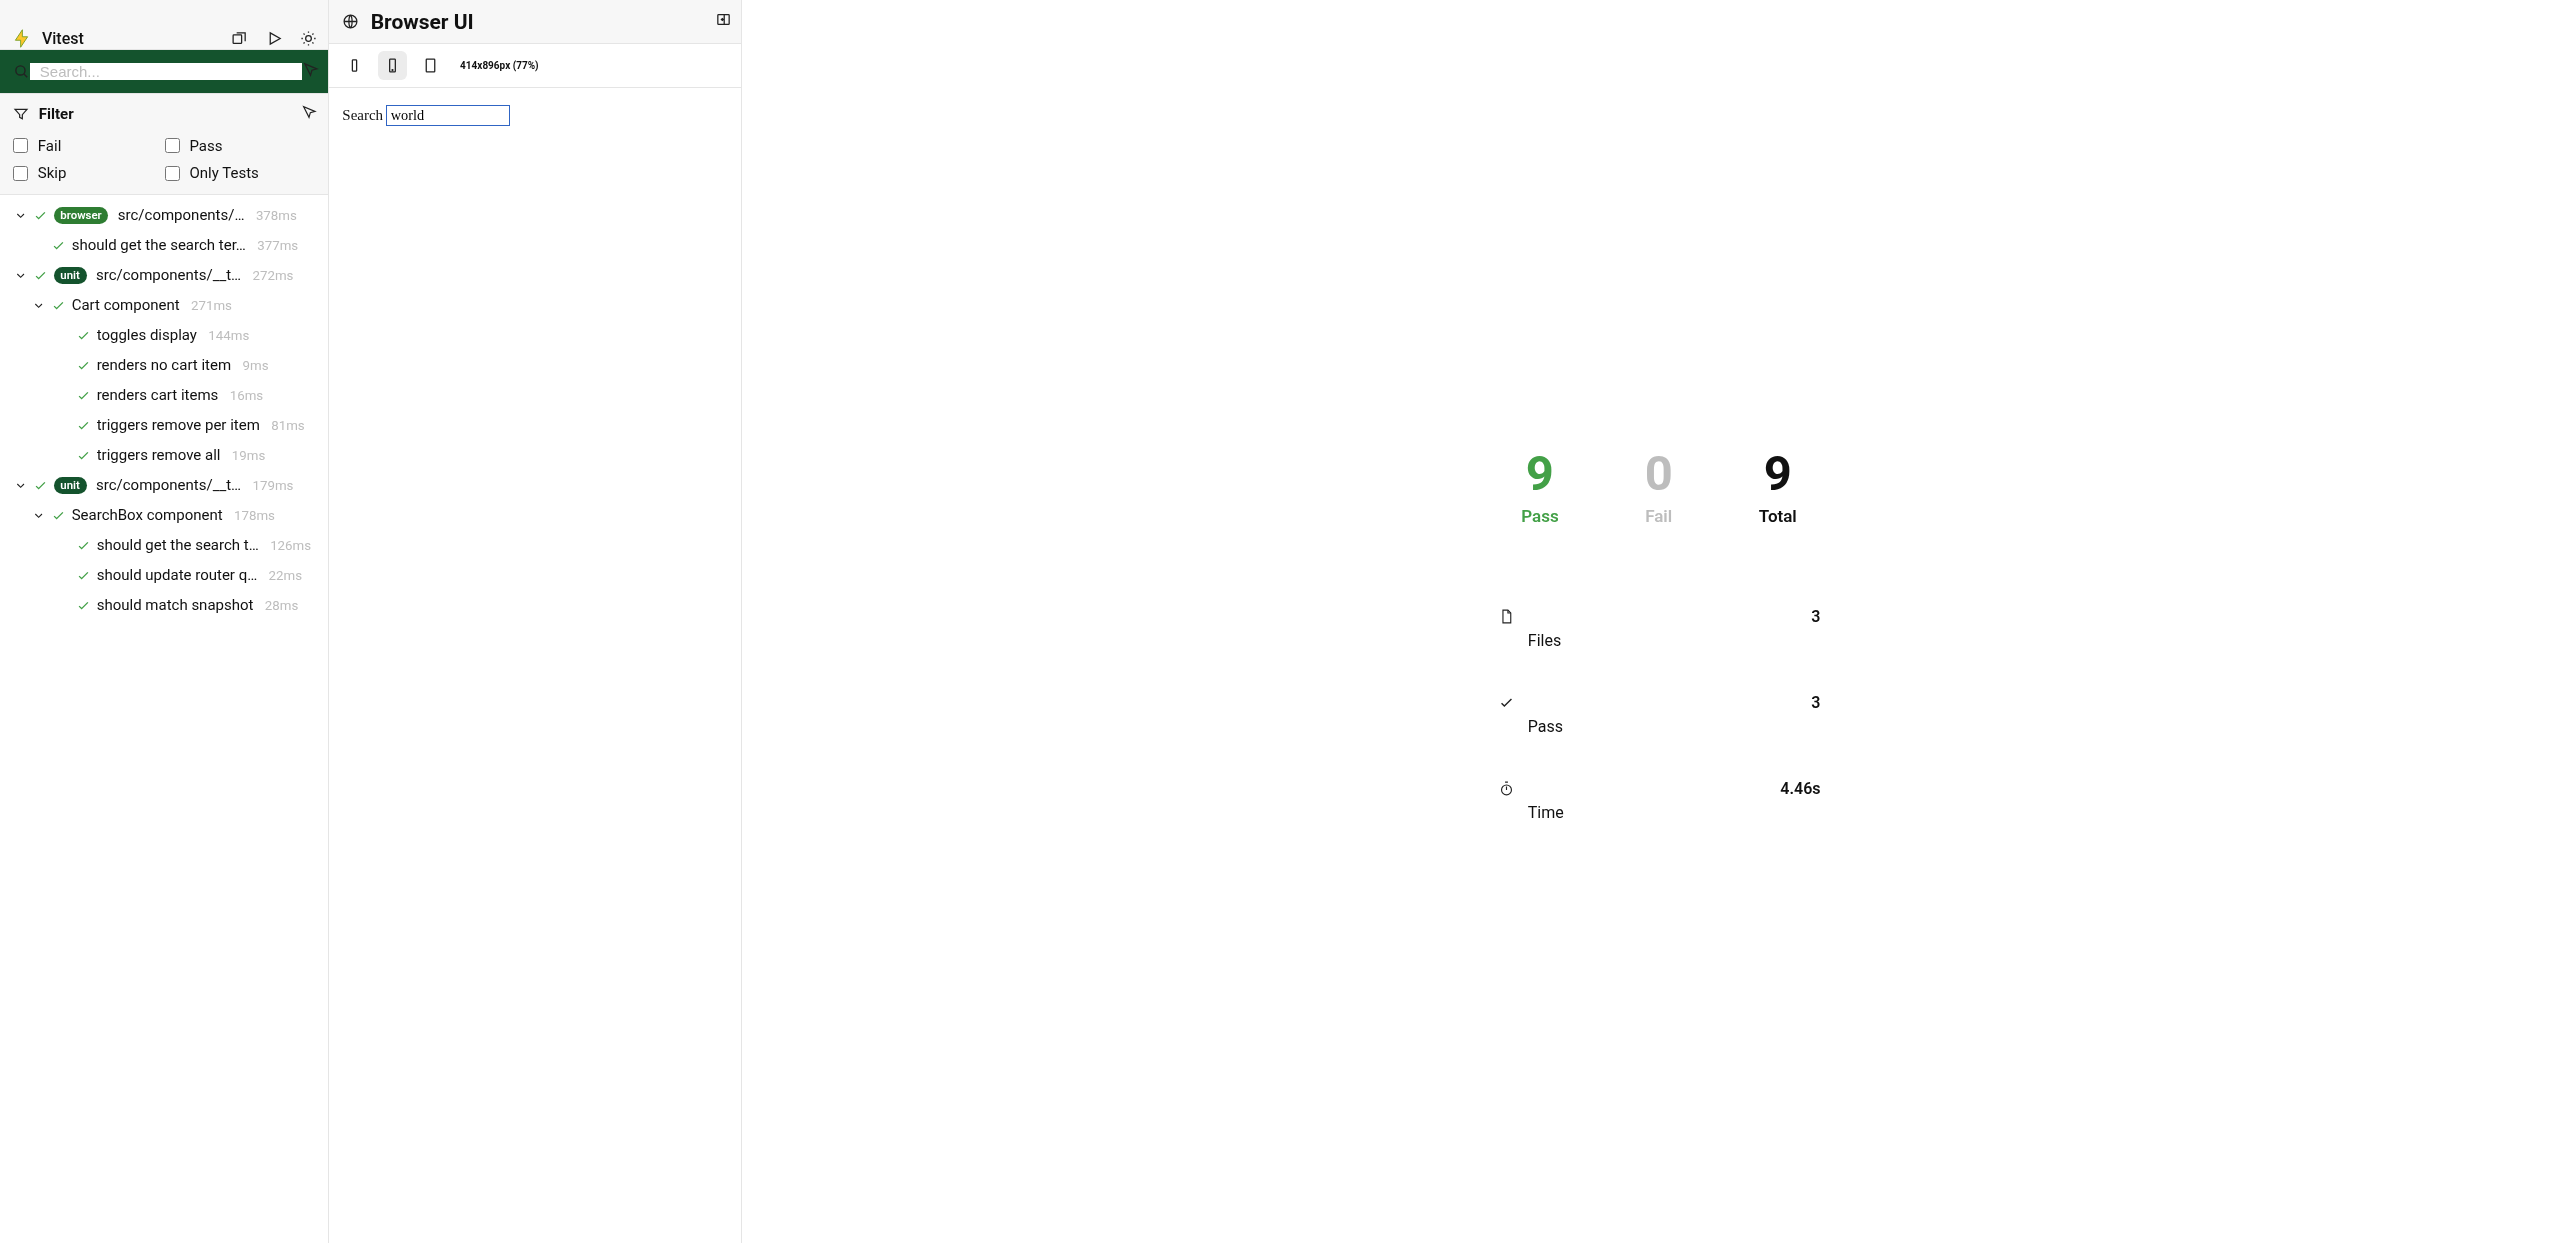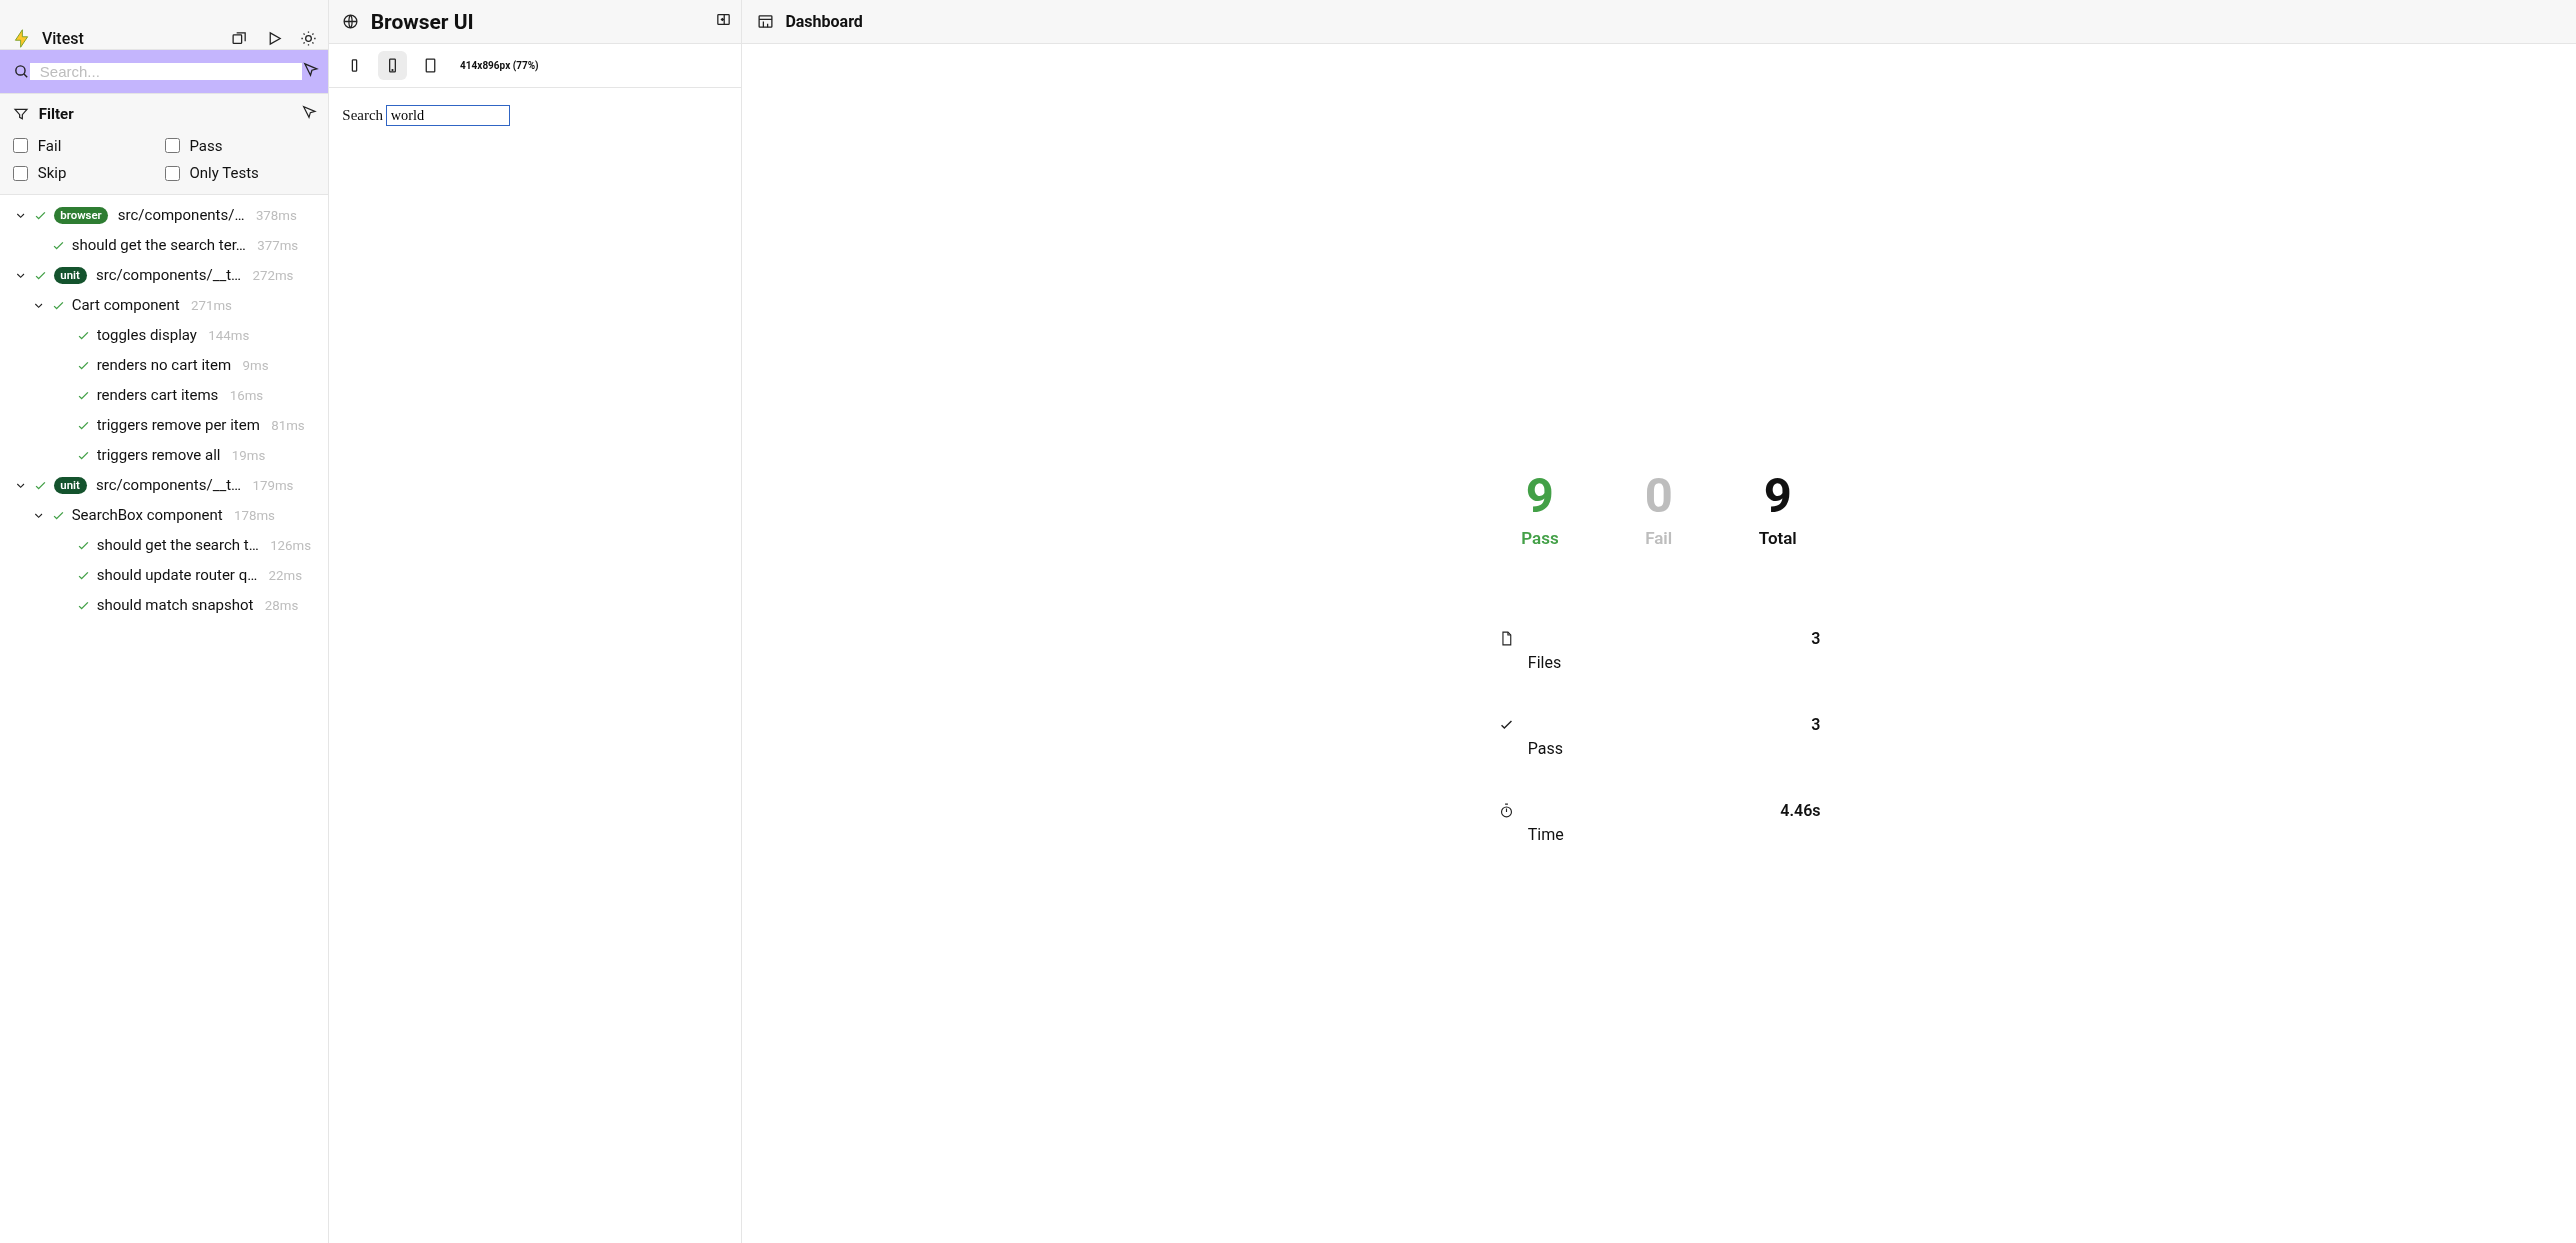--- a/index.html
+++ b/index.html
@@ -9,21 +9,21 @@
   
   .sidebar { width: 329px; flex: 0 0 329px; display: flex; flex-direction: column; border-right: 1px solid #e5e5e5; background: #fff; }
   .sb-header { display: flex; align-items: flex-end; height: 50px; padding: 0 9.5px 0 11.4px; background: #f7f7f7; border-bottom: 1px solid #e5e5e5; }
   .sb-logo { display: flex; align-items: center; gap: 9.5px; }
   .sb-logo svg { width: 21px; height: 21px; }
   .sb-title { font-weight: 500; font-size: 16px; }
   .sb-header-tools { margin-left: auto; display: flex; gap: 13.3px; align-items: center; color: #222; }
   .tool-btn { background: none; border: none; padding: 1.9px; cursor: pointer; color: inherit; display: inline-flex; }
   .tool-btn svg { width: 17px; height: 17px; stroke: currentColor; }
 
-  .sb-search { display: flex; align-items: center; height: 44px; padding: 0 9.5px 0 13.3px; background: #c4b5fd; border-bottom: 1px solid #e5e5e5; }
+  .sb-search { display: flex; align-items: center; height: 44px; padding: 0 9.5px 0 13.3px; background: #14532d; border-bottom: 1px solid #e5e5e5; }
   .sb-search svg { width: 17px; height: 17px; stroke: #222; }
   .sb-search input { flex: 1; border: none; outline: none; font-size: 15px; padding: 0 9.5px; color: #333; }
   .sb-search input::placeholder { color: #bdbdbd; }
   .sb-search .search-filter-ic { color: #cfcfcf; }
   .sb-search .search-filter-ic svg { width: 17px; height: 17px; }
 
   .sb-filter { padding: 9.5px 11.4px 11.4px 13.3px; background: #f7f7f7; border-bottom: 1px solid #e5e5e5; }
   .filter-header { display: flex; align-items: center; gap: 9.5px; }
   .filter-header svg { width: 16px; height: 16px; stroke: #222; }
   .filter-title { font-weight: 700; font-size: 15px; }
@@ -341,27 +341,20 @@
       </button>
       <span class="viewport-label">414x896px (77%)</span>
     </div>
     <div class="mini-page">
       <span class="mini-label">Search</span>
       <input type="text" value="world" style="">
     </div>
   </div>
 
   <div class="right">
-    <div class="r-header">
-      <svg viewBox="0 0 24 24" fill="none" stroke-width="1.8">
-          <rect x="3" y="4" width="18" height="16" rx="1"></rect>
-          <path d="M3 9h18M9 20v-8M15 20v-5"></path>
-        </svg>
-      <span class="title">Dashboard</span>
-    </div>
     <div class="r-body">
       <div class="metrics">
         <div class="metric m-pass">
           <div class="val">9</div>
           <div class="lbl">Pass</div>
         </div>
         <div class="metric m-fail">
           <div class="val">0</div>
           <div class="lbl">Fail</div>
         </div>

